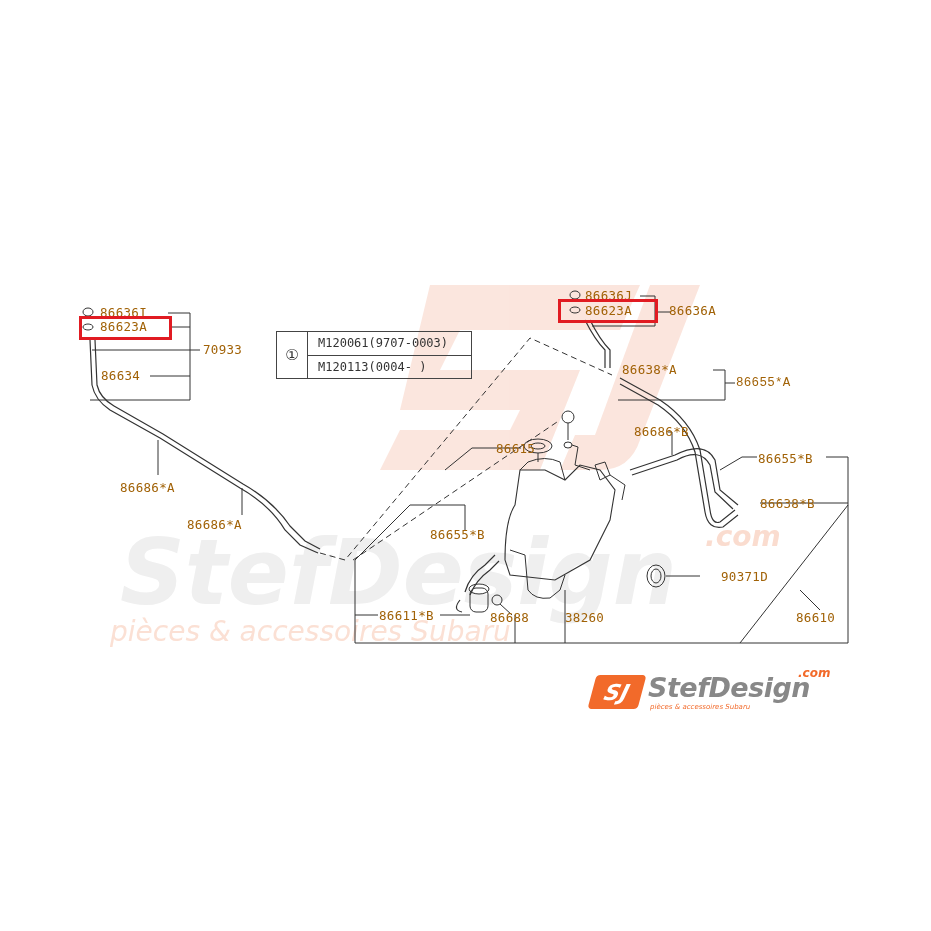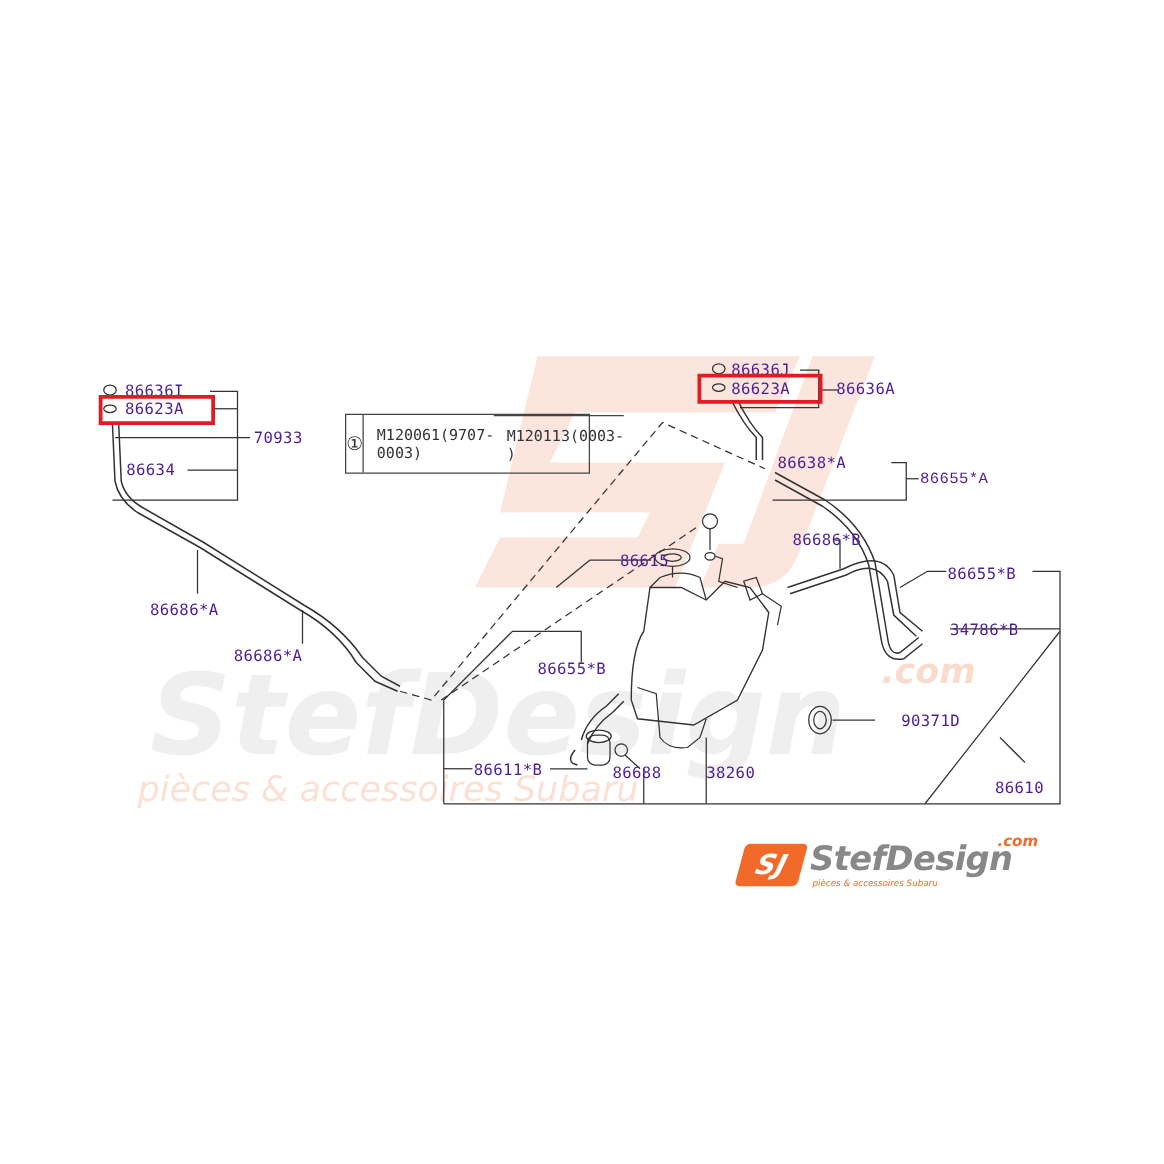--- a/index.html
+++ b/index.html
@@ -1,23 +1,23 @@
 <!DOCTYPE html>
 <html><head>
 <meta charset="utf-8">
 <style>
   html, body { margin:0; padding:0; background:#ffffff; }
   body { width:931px; height:931px; position:relative; overflow:hidden; font-family:"DejaVu Sans Mono", monospace; }
   .stage { position:absolute; left:0; top:0; width:931px; height:931px; }
   svg.diagram { position:absolute; left:0; top:0; }
-  .lbl { position:absolute; font-family:"DejaVu Sans Mono", monospace; font-size:12.5px; color:#4c1d95; white-space:nowrap; letter-spacing:0.3px; line-height:14px; }
+  .lbl { position:absolute; font-family:"DejaVu Sans Mono", monospace; font-size:12.5px; color:#a16207; white-space:nowrap; letter-spacing:0.3px; line-height:14px; }
   .hl { position:absolute; border:3px solid #e11b22; box-sizing:border-box; }
   .note-table { position:absolute; left:276px; top:331px; width:196px; height:48px; border:1px solid #444; box-sizing:border-box; display:flex; background:transparent; }
   .note-table .sym { width:30px; border-right:1px solid #444; display:flex; align-items:center; justify-content:center; font-size:15px; color:#333; font-family:"DejaVu Sans", sans-serif; }
-  .note-table .rows { flex:1; display:flex; flex-direction:row; }
+  .note-table .rows { flex:1; display:flex; flex-direction:column; }
   .note-table .row { flex:1; display:flex; align-items:center; padding-left:10px; font-size:12px; color:#333; }
   .note-table .row + .row { border-top:1px solid #444; }
   .wm-text { position:absolute; font-family:"DejaVu Sans", sans-serif; font-style:italic; font-weight:bold; white-space:nowrap; }
   .logo { position:absolute; left:590px; top:670px; width:260px; height:46px; }
   .logo .badge { position:absolute; left:2px; top:5px; width:50px; height:34px; background:#f26a2a; border-radius:4px; transform:skewX(-15deg); display:flex; align-items:center; justify-content:center; color:#fff; font-family:"DejaVu Sans", sans-serif; font-weight:bold; font-style:italic; font-size:22px; }
   .logo .name { position:absolute; left:58px; top:2px; font-family:"DejaVu Sans", sans-serif; font-style:italic; font-weight:bold; font-size:27px; color:#888; letter-spacing:-0.5px; }
   .logo .dotcom { position:absolute; left:208px; top:-4px; font-family:"DejaVu Sans", sans-serif; font-style:italic; font-weight:bold; font-size:12px; color:#f26a2a; }
   .logo .tag { position:absolute; left:60px; top:33px; font-family:"DejaVu Sans", sans-serif; font-style:italic; font-size:7px; color:#f26a2a; }
 </style>
 </head>
@@ -113,49 +113,49 @@
 
     <ellipse cx="656" cy="576" rx="9" ry="11"></ellipse>
     <ellipse cx="656" cy="576" rx="5" ry="7"></ellipse>
     <path d="M666 576 H700"></path>
   </svg>
 
   <div class="note-table">
     <div class="sym">①</div>
     <div class="rows">
       <div class="row">M120061(9707-0003)</div>
-      <div class="row">M120113(0003-      )</div>
+      <div class="row">M120113(0004-      )</div>
     </div>
   </div>
 
   <div class="lbl" style="left:100px;top:306px;">86636I</div>
   <div class="lbl" style="left:100px;top:320px;">86623A</div>
   <div class="hl" style="left:79px;top:316px;width:93px;height:24px;"></div>
   <div class="lbl" style="left:203px;top:343px;">70933</div>
   <div class="lbl" style="left:101px;top:369px;">86634</div>
   <div class="lbl" style="left:120px;top:481px;">86686*A</div>
   <div class="lbl" style="left:187px;top:518px;">86686*A</div>
 
   <div class="lbl" style="left:585px;top:289px;">86636J</div>
   <div class="lbl" style="left:585px;top:304px;">86623A</div>
   <div class="hl" style="left:558px;top:299px;width:100px;height:24px;"></div>
   <div class="lbl" style="left:669px;top:304px;">86636A</div>
   <div class="lbl" style="left:622px;top:363px;">86638*A</div>
   <div class="lbl" style="left:736px;top:376px;font-family:Liberation Mono, monospace;">86655*A</div>
   <div class="lbl" style="left:592px;top:425px;margin-left:42px;">86686*B</div>
   <div class="lbl" style="left:758px;top:452px;">86655*B</div>
-  <div class="lbl" style="left:760px;top:497px;">34786*B</div>
+  <div class="lbl" style="left:760px;top:497px;">86638*B</div>
 
   <div class="lbl" style="left:460px;top:442px;margin-left:36px;">86615</div>
   <div class="lbl" style="left:430px;top:528px;">86655*B</div>
   <div class="lbl" style="left:379px;top:609px;">86611*B</div>
   <div class="lbl" style="left:490px;top:611px;">86688</div>
   <div class="lbl" style="left:565px;top:611px;">38260</div>
   <div class="lbl" style="left:701px;top:570px;margin-left:20px;">90371D</div>
-  <div class="lbl" style="left:796px;top:611px;margin-top:12px;">86610</div>
+  <div class="lbl" style="left:796px;top:611px;">86610</div>
 
   <div class="logo">
     <div class="badge">SJ</div>
     <div class="name">StefDesign</div>
     <div class="dotcom">.com</div>
     <div class="tag">pièces &amp; accessoires Subaru</div>
   </div>
 
 </div>
 

